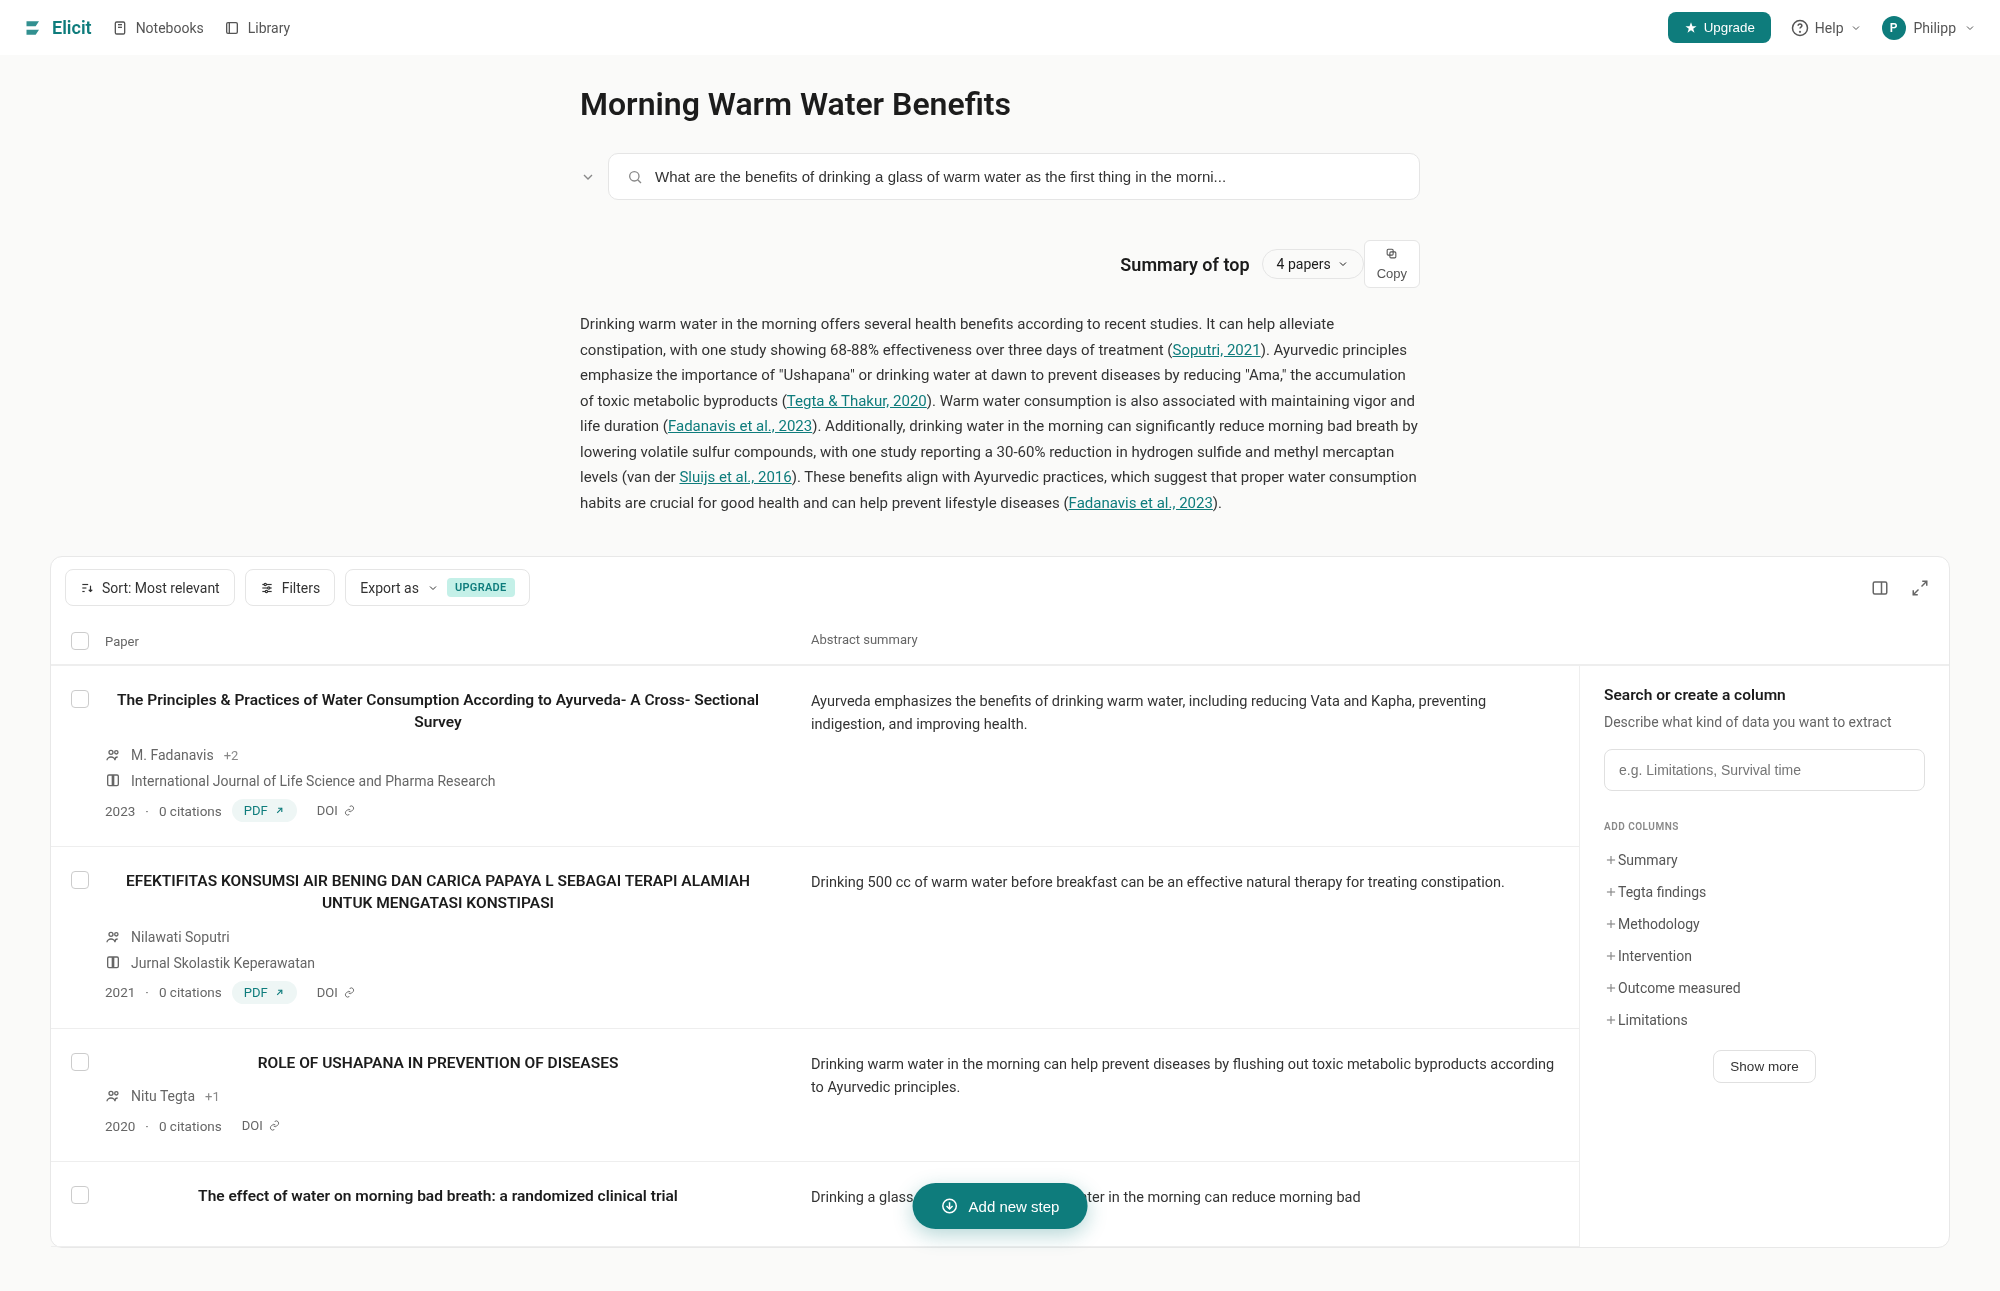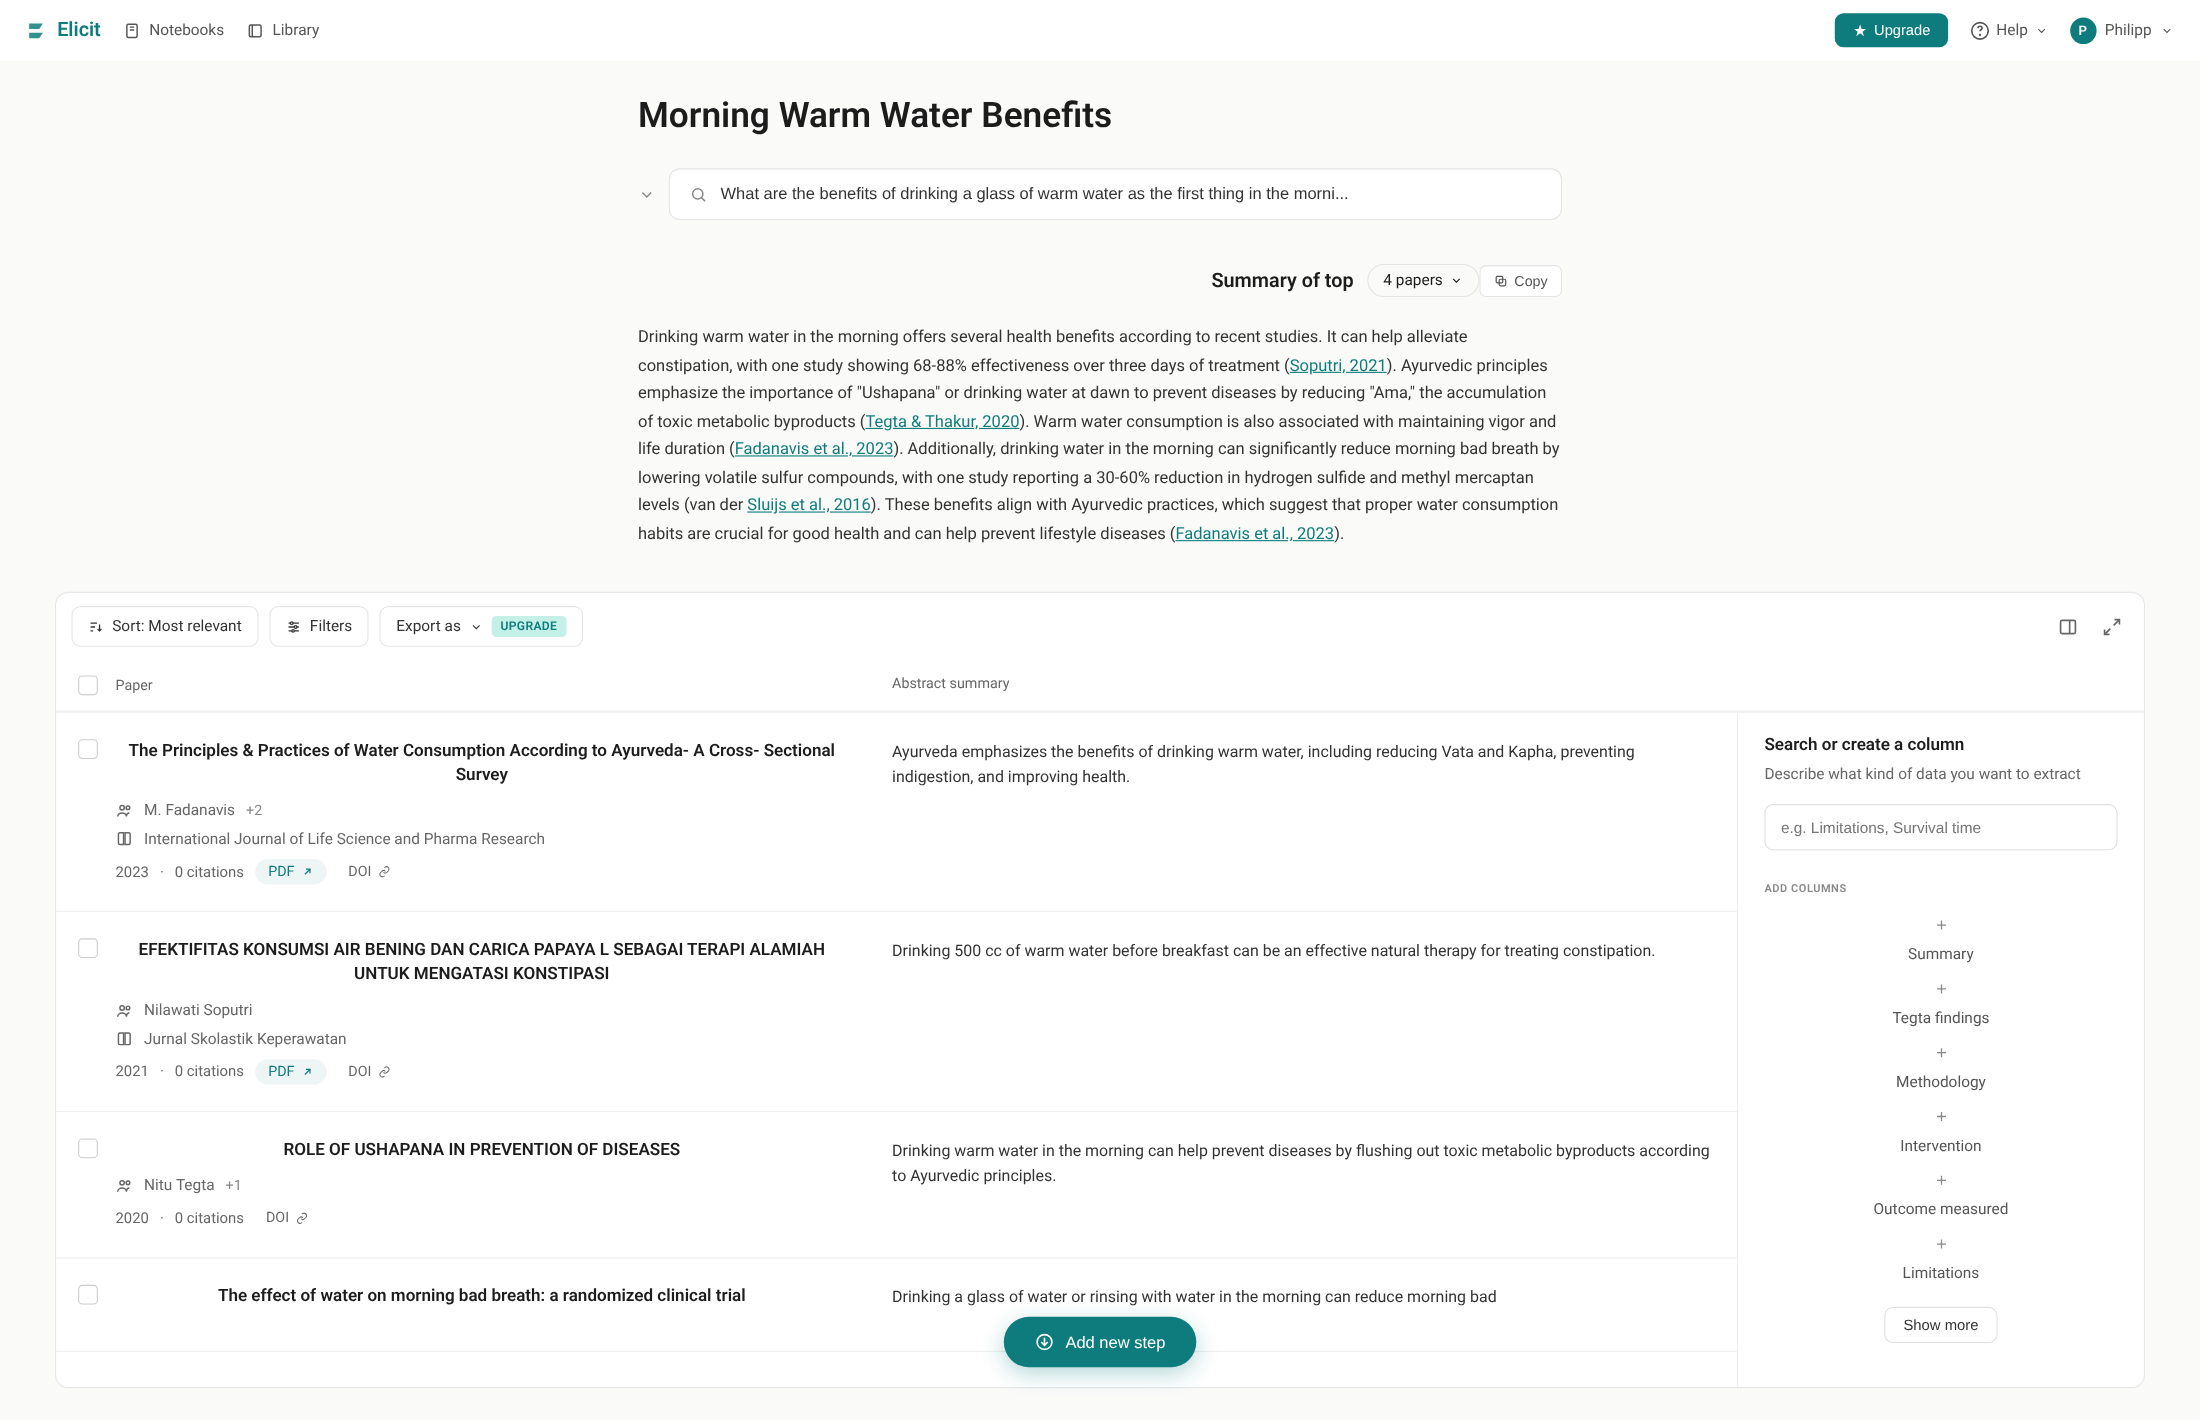--- a/index.html
+++ b/index.html
@@ -21,21 +21,21 @@
 .page-title { font-size: 32px; font-weight: 600; margin-bottom: 30px; }
 .search-row { display: flex; align-items: center; gap: 12px; margin-bottom: 40px; }
 .chevron-btn { color: #888; cursor: pointer; display:flex; }
 .search-box { flex: 1; display: flex; align-items: center; gap: 12px; border: 1px solid #e5e5e5; border-radius: 10px; padding: 14px 18px; background: #fff; }
 .search-box input { border: none; outline: none; flex: 1; font-size: 15px; color: #333; background: transparent; }
 
 .summary-header { display: flex; align-items: center; justify-content: flex-end; margin-bottom: 24px; }
 .summary-header-left { display: flex; align-items: center; gap: 12px; }
 .summary-title { font-size: 18px; font-weight: 600; }
 .paper-count { border: 1px solid #e5e5e5; border-radius: 18px; padding: 6px 14px; display: flex; align-items: center; gap: 6px; cursor: pointer; }
-.copy-btn { border: 1px solid #e5e5e5; border-radius: 6px; padding: 6px 12px; display: flex; align-items: center; gap: 6px; cursor: pointer; background: #fff; color: #555; font-size: 13px; }
+.copy-btn { border: 1px solid #e5e5e5; border-radius: 6px; padding: 6px 12px; display: flex; align-items: center; gap: 6px; cursor: pointer; background: #fff; color: #555; font-size: 13px; flex-direction: column; }
 .summary-body { line-height: 1.7; color: #333; font-size: 15px; }
 
 .results-panel { margin: 0 50px 50px; background: #fff; border: 1px solid #e8e8e8; border-radius: 12px; position: relative; }
 .toolbar { display: flex; align-items: center; justify-content: space-between; padding: 12px 14px; }
 .toolbar-left { display: flex; gap: 10px; }
 .tool-btn { border: 1px solid #e5e5e5; border-radius: 8px; padding: 8px 14px; display: flex; align-items: center; gap: 8px; cursor: pointer; background: #fff; color: #333; font-size: 14px; }
 .badge-upgrade { background: #c4f0e8; color: #0e7c7c; font-size: 11px; font-weight: 600; padding: 3px 8px; border-radius: 4px; letter-spacing: 0.3px; }
 .toolbar-right { display: flex; gap: 10px; color: #666; }
 .icon-btn { cursor: pointer; padding: 6px; display:flex; }
 
@@ -58,21 +58,21 @@
 .paper-meta-row svg { width: 16px; height: 16px; flex-shrink: 0; }
 .author-extra { color: #888; font-size: 13px; }
 .paper-stats { display: flex; align-items: center; gap: 10px; color: #666; font-size: 13.5px; margin-top: 4px; flex-wrap: wrap; }
 .pill { background: #eef6f5; color: #0e7c7c; border-radius: 14px; padding: 4px 12px; display: flex; align-items: center; gap: 6px; cursor: pointer; font-size: 13px; }
 .pill-plain { background: transparent; color: #666; border-radius: 14px; padding: 4px 10px; display: flex; align-items: center; gap: 6px; cursor: pointer; font-size: 13px; }
 
 .side-title { font-weight: 600; font-size: 15.5px; margin-bottom: 8px; }
 .side-desc { color: #666; font-size: 14px; line-height: 1.5; margin-bottom: 16px; }
 .side-input { width: 100%; border: 1px solid #e0e0e0; border-radius: 8px; padding: 12px 14px; font-size: 14px; outline: none; margin-bottom: 30px; }
 .side-label { color: #888; font-size: 10px; font-weight: 600; letter-spacing: 0.5px; margin-bottom: 12px; }
-.side-item { display: flex; align-items: center; gap: 12px; padding: 8px 0; color: #555; cursor: pointer; font-size: 14px; flex-direction: column; }
+.side-item { display: flex; align-items: center; padding: 8px 0; color: #555; cursor: pointer; font-size: 14px; }
 .side-item svg { width: 14px; height: 14px; color: #888; }
 .show-more { border: 1px solid #e0e0e0; border-radius: 8px; padding: 8px 16px; cursor: pointer; background: #fff; color: #333; font-size: 13.5px; margin-top: 14px; display: block; margin-left: auto; margin-right: auto; }
 
 .add-step { position: absolute; left: 50%; transform: translateX(-50%); bottom: 18px; background: #0e7c7c; color: #fff; border: none; border-radius: 28px; padding: 14px 28px; font-size: 15px; font-weight: 500; display: flex; align-items: center; gap: 10px; cursor: pointer; box-shadow: 0 6px 20px rgba(14,124,124,0.3); }
 </style>
 </head>
 <body>
 
 <div class="topbar">
   <div class="topbar-left">

